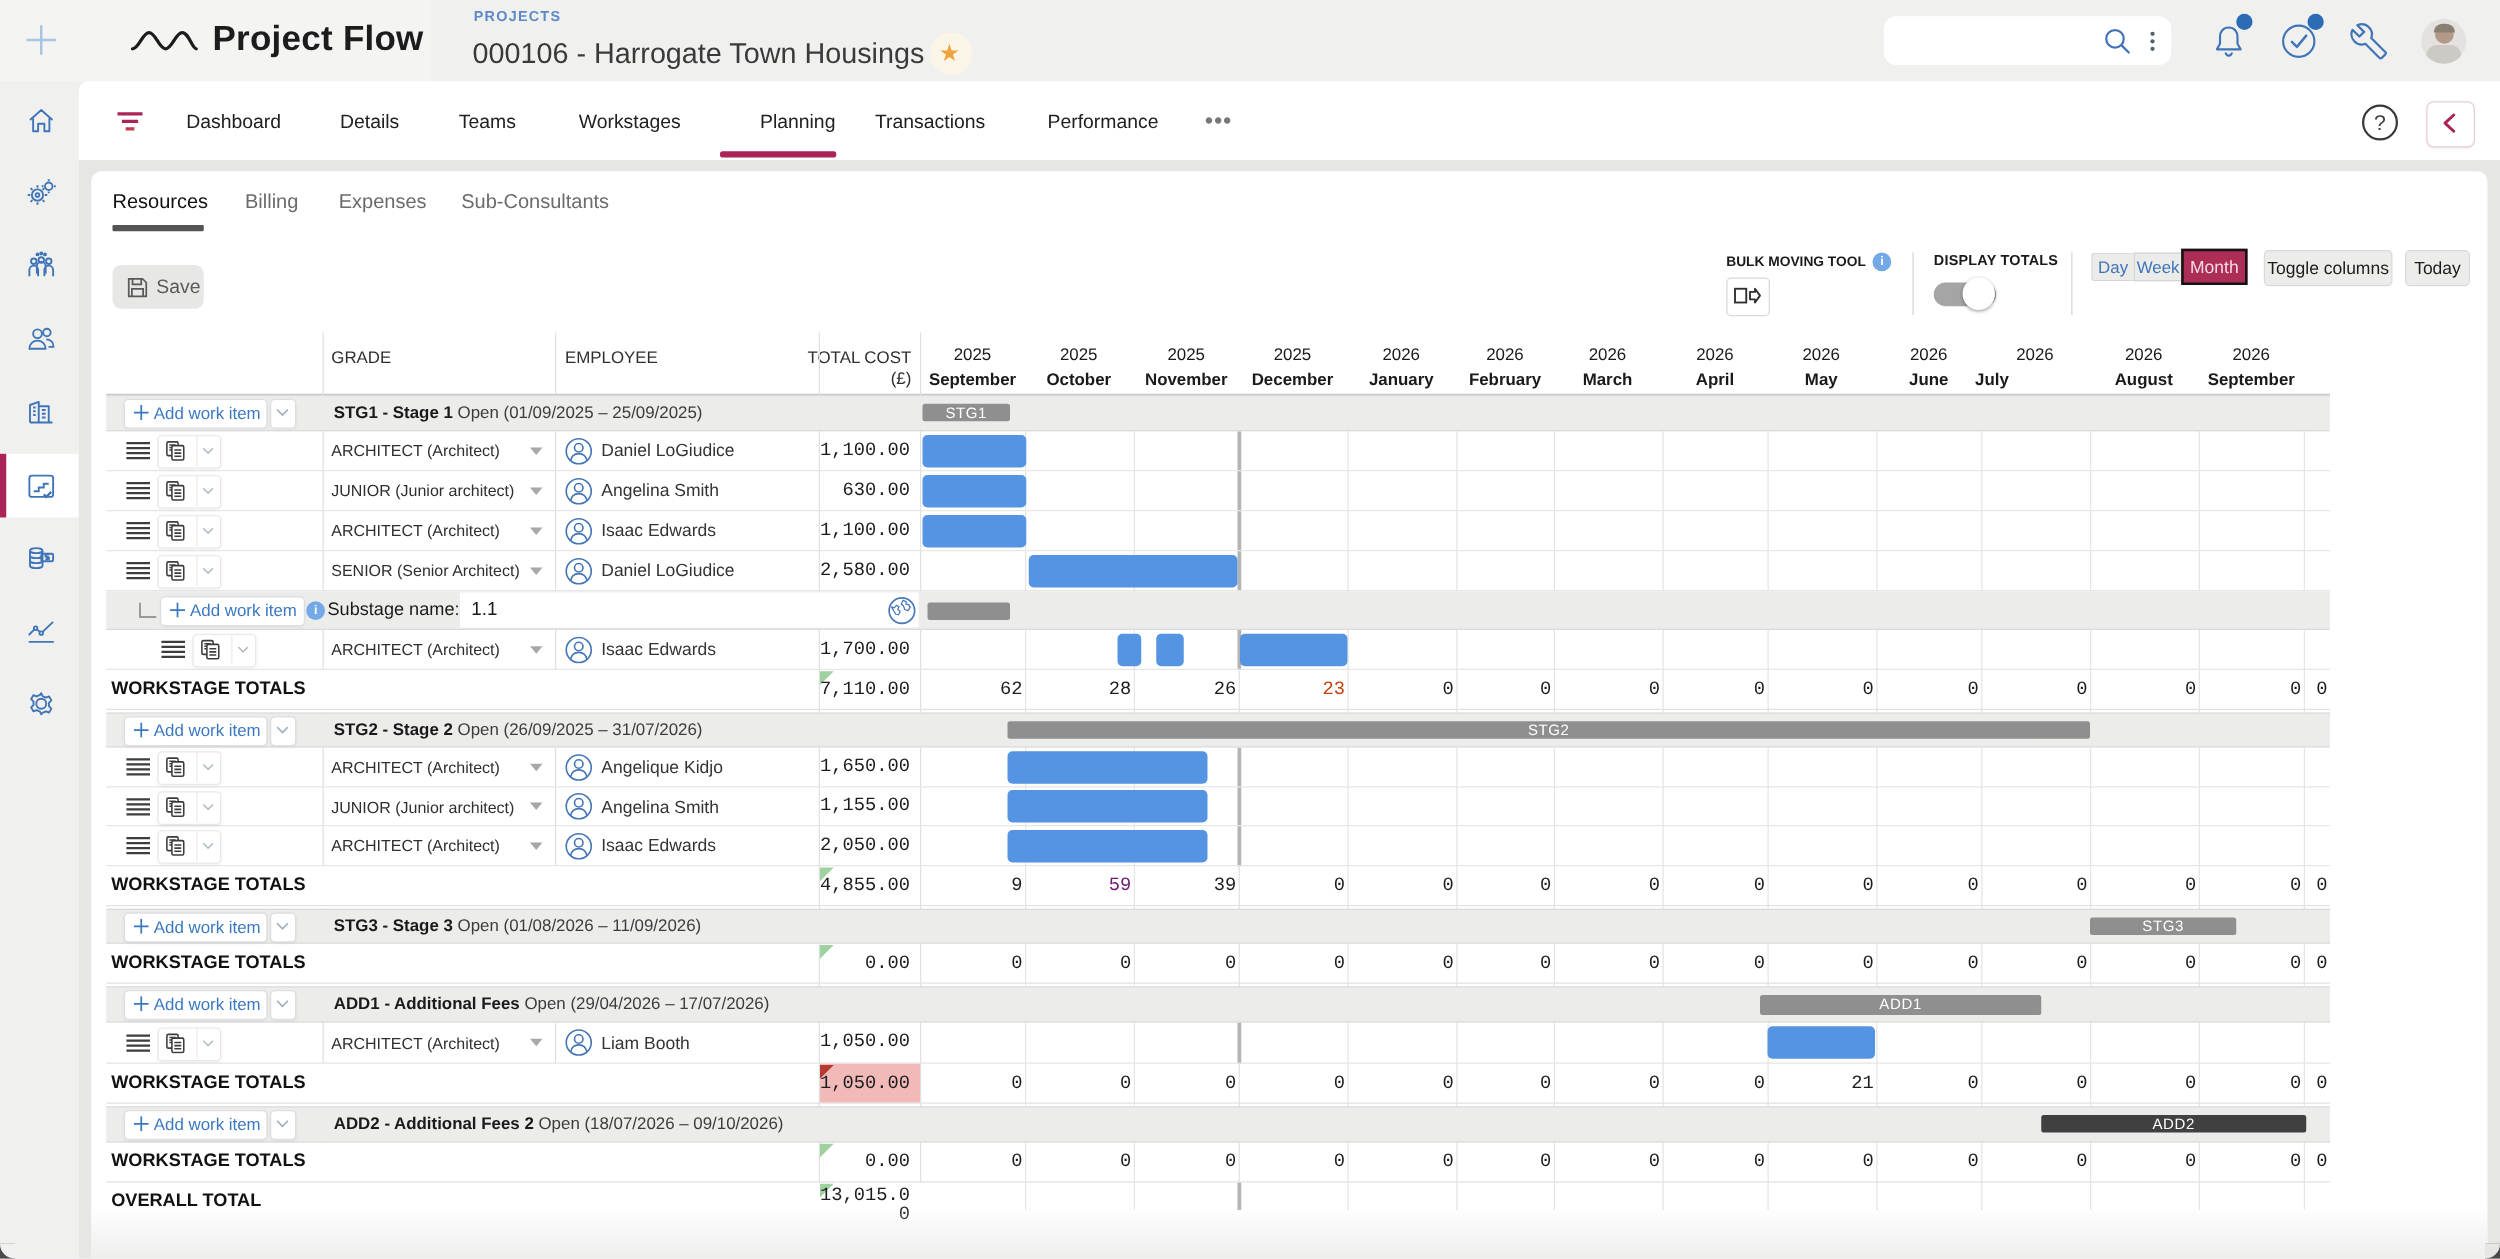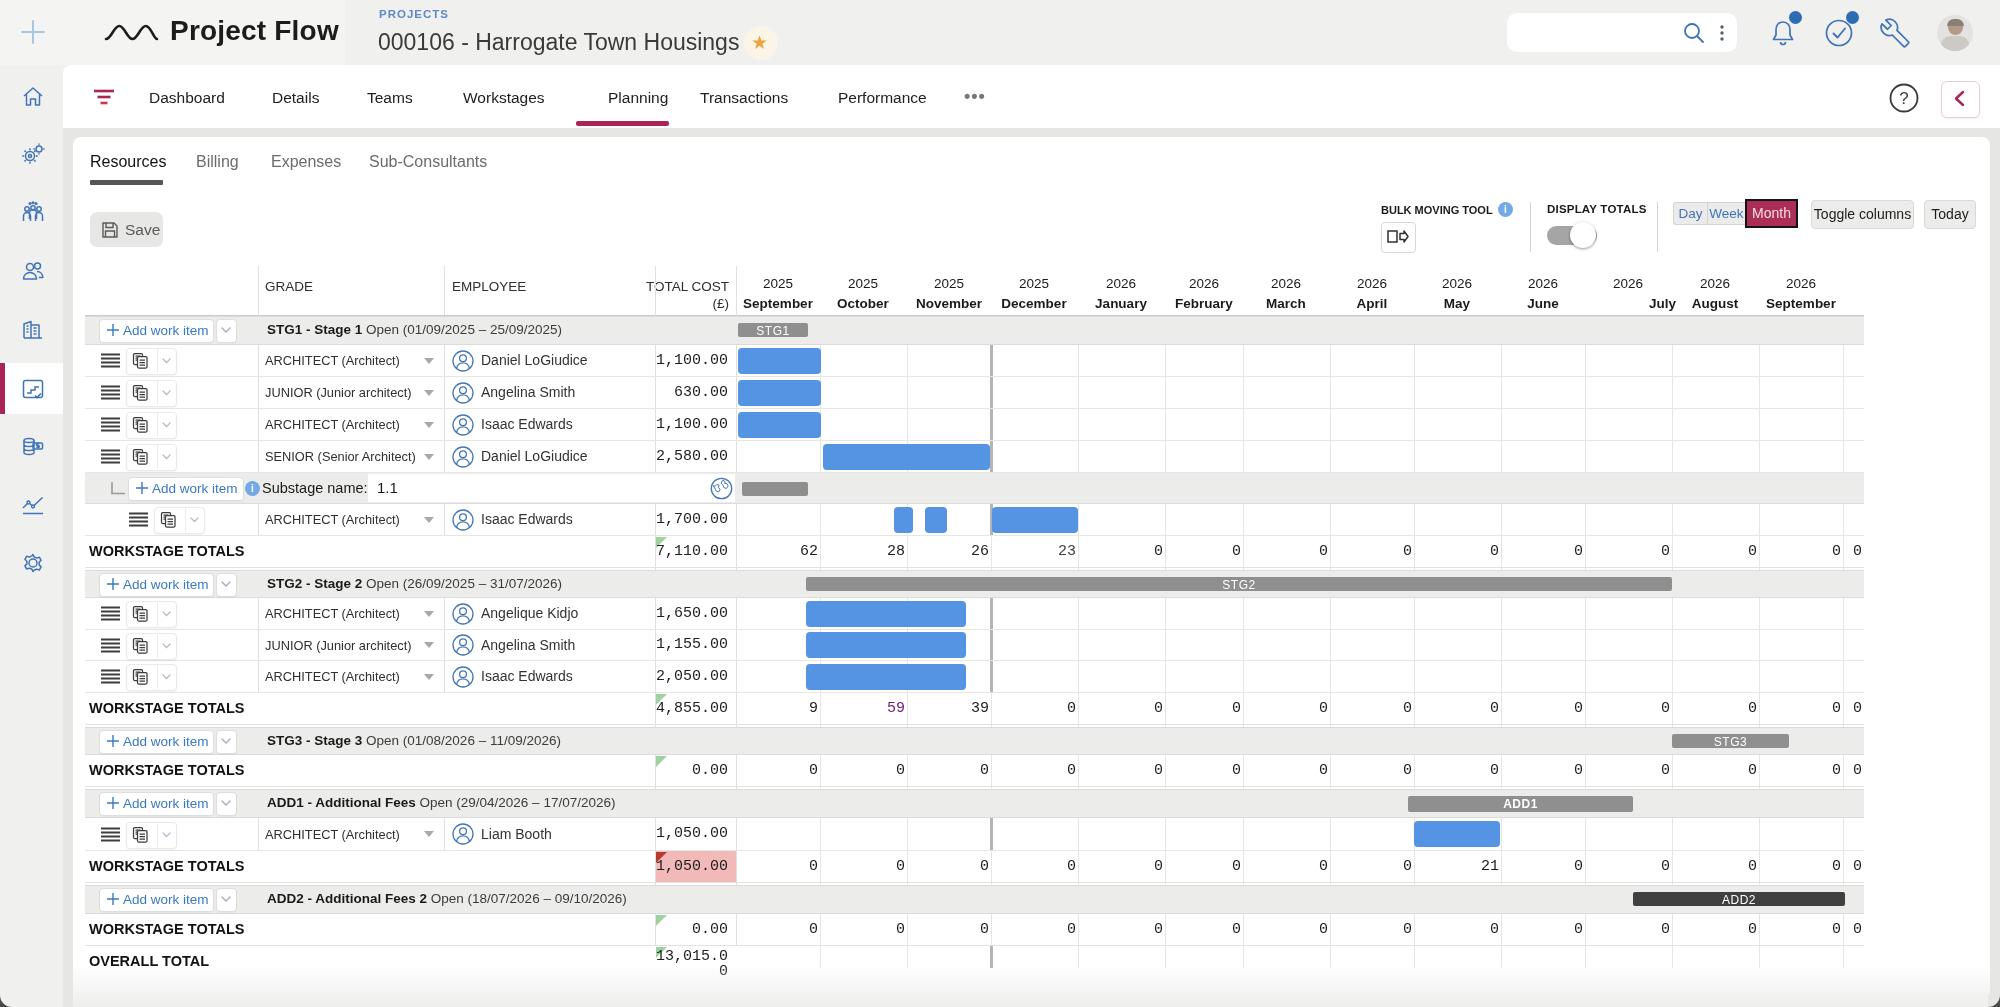--- a/index.html
+++ b/index.html
@@ -173,21 +173,21 @@
 <div class="" style="left:1156px;top:296px;width:96px;text-align:center;font-size:13.5px;color:#1a1a1a;font-weight:700;">February</div>
 <div class="" style="left:1238px;top:276px;width:96px;text-align:center;font-size:13.5px;color:#1a1a1a;">2026</div>
 <div class="" style="left:1238px;top:296px;width:96px;text-align:center;font-size:13.5px;color:#1a1a1a;font-weight:700;">March</div>
 <div class="" style="left:1324px;top:276px;width:96px;text-align:center;font-size:13.5px;color:#1a1a1a;">2026</div>
 <div class="" style="left:1324px;top:296px;width:96px;text-align:center;font-size:13.5px;color:#1a1a1a;font-weight:700;">April</div>
 <div class="" style="left:1409px;top:276px;width:96px;text-align:center;font-size:13.5px;color:#1a1a1a;">2026</div>
 <div class="" style="left:1409px;top:296px;width:96px;text-align:center;font-size:13.5px;color:#1a1a1a;font-weight:700;">May</div>
 <div class="" style="left:1495px;top:276px;width:96px;text-align:center;font-size:13.5px;color:#1a1a1a;">2026</div>
 <div class="" style="left:1495px;top:296px;width:96px;text-align:center;font-size:13.5px;color:#1a1a1a;font-weight:700;">June</div>
 <div class="" style="left:1580px;top:276px;width:96px;text-align:center;font-size:13.5px;color:#1a1a1a;">2026</div>
-<div class="" style="left:1580px;top:296px;width:96px;text-align:right;font-size:13.5px;color:#1a1a1a;font-weight:700;">July</div>
+<div class="" style="left:1580px;top:296px;width:96px;text-align:left;font-size:13.5px;color:#1a1a1a;font-weight:700;">July</div>
 <div class="" style="left:1667px;top:276px;width:96px;text-align:center;font-size:13.5px;color:#1a1a1a;">2026</div>
 <div class="" style="left:1667px;top:296px;width:96px;text-align:center;font-size:13.5px;color:#1a1a1a;font-weight:700;">August</div>
 <div class="" style="left:1753px;top:276px;width:96px;text-align:center;font-size:13.5px;color:#1a1a1a;">2026</div>
 <div class="" style="left:1753px;top:296px;width:96px;text-align:center;font-size:13.5px;color:#1a1a1a;font-weight:700;">September</div>
 <div class="" style="left:85px;top:315px;width:1779px;height:1px;background:#c9c9c9;"></div>
 <div class="" style="left:655px;top:266px;width:1px;height:680px;background:#e0e0e0;"></div>
 <div class="" style="left:736px;top:266px;width:1px;height:680px;background:#e0e0e0;"></div>
 <div class="" style="left:258px;top:266px;width:1px;height:207px;background:#e0e0e0;"></div>
 <div class="" style="left:258px;top:504px;width:1px;height:32px;background:#e0e0e0;"></div>
 <div class="" style="left:258px;top:570px;width:1px;height:123px;background:#e0e0e0;"></div>
@@ -387,21 +387,21 @@
 <div class="" style="left:894px;top:507px;width:19px;height:26px;background:#5494e2;border-radius:4px;"></div>
 <div class="" style="left:925px;top:507px;width:22px;height:26px;background:#5494e2;border-radius:4px;"></div>
 <div class="" style="left:992px;top:507px;width:86px;height:26px;background:#5494e2;border-radius:4px;"></div>
 <div class="" style="left:85px;top:536px;width:1779px;height:32px;border-bottom:1px solid #e2e2e2;box-sizing:border-box;"></div>
 <div class="" style="left:89px;top:543px;font-size:14.5px;font-weight:700;color:#111;line-height:17px;">WORKSTAGE TOTALS</div>
 <div class="" style="left:656px;top:537px;width:0px;height:0px;border-top:11px solid #9fd2a0;border-right:11px solid transparent;"></div>
 <div class="" style="left:616px;top:544px;width:112px;text-align:right;font-family:'Liberation Mono',monospace;font-size:15px;color:#1d1d1d;line-height:16px;">7,110.00</div>
 <div class="" style="left:732px;top:544px;width:86px;text-align:right;font-family:'Liberation Mono',monospace;font-size:15px;color:#1d1d1d;line-height:16px;">62</div>
 <div class="" style="left:819px;top:544px;width:86px;text-align:right;font-family:'Liberation Mono',monospace;font-size:15px;color:#1d1d1d;line-height:16px;">28</div>
 <div class="" style="left:903px;top:544px;width:86px;text-align:right;font-family:'Liberation Mono',monospace;font-size:15px;color:#1d1d1d;line-height:16px;">26</div>
-<div class="" style="left:990px;top:544px;width:86px;text-align:right;font-family:'Liberation Mono',monospace;font-size:15px;color:#404040;line-height:16px;">23</div>
+<div class="" style="left:990px;top:544px;width:86px;text-align:right;font-family:'Liberation Mono',monospace;font-size:15px;color:#c2410c;line-height:16px;">23</div>
 <div class="" style="left:1077px;top:544px;width:86px;text-align:right;font-family:'Liberation Mono',monospace;font-size:15px;color:#1d1d1d;line-height:16px;">0</div>
 <div class="" style="left:1155px;top:544px;width:86px;text-align:right;font-family:'Liberation Mono',monospace;font-size:15px;color:#1d1d1d;line-height:16px;">0</div>
 <div class="" style="left:1242px;top:544px;width:86px;text-align:right;font-family:'Liberation Mono',monospace;font-size:15px;color:#1d1d1d;line-height:16px;">0</div>
 <div class="" style="left:1326px;top:544px;width:86px;text-align:right;font-family:'Liberation Mono',monospace;font-size:15px;color:#1d1d1d;line-height:16px;">0</div>
 <div class="" style="left:1413px;top:544px;width:86px;text-align:right;font-family:'Liberation Mono',monospace;font-size:15px;color:#1d1d1d;line-height:16px;">0</div>
 <div class="" style="left:1497px;top:544px;width:86px;text-align:right;font-family:'Liberation Mono',monospace;font-size:15px;color:#1d1d1d;line-height:16px;">0</div>
 <div class="" style="left:1584px;top:544px;width:86px;text-align:right;font-family:'Liberation Mono',monospace;font-size:15px;color:#1d1d1d;line-height:16px;">0</div>
 <div class="" style="left:1671px;top:544px;width:86px;text-align:right;font-family:'Liberation Mono',monospace;font-size:15px;color:#1d1d1d;line-height:16px;">0</div>
 <div class="" style="left:1755px;top:544px;width:86px;text-align:right;font-family:'Liberation Mono',monospace;font-size:15px;color:#1d1d1d;line-height:16px;">0</div>
 <div class="" style="left:1776px;top:544px;width:86px;text-align:right;font-family:'Liberation Mono',monospace;font-size:15px;color:#1d1d1d;line-height:16px;">0</div>
@@ -544,21 +544,21 @@
 <div class="" style="left:99px;top:792px;width:113px;height:22px;background:#fff;border:1px solid #dedede;border-radius:4px;box-shadow:0 1px 2px rgba(0,0,0,0.04);"></div>
 <svg style="position:absolute;left:107px;top:797px" width="12" height="12" viewBox="0 0 12 12">
     <path d="M6 0v12M0 6h12" stroke="#3b78c2" stroke-width="1.4"></path>
   </svg>
 <div class="" style="left:123px;top:796px;font-size:13.5px;color:#3b78c2;white-space:nowrap;">Add work item</div>
 <div class="" style="left:216px;top:792px;width:19px;height:22px;background:#fff;border:1px solid #dedede;border-radius:4px;box-shadow:0 1px 2px rgba(0,0,0,0.04);"></div>
 <svg style="position:absolute;left:221px;top:800px" width="10" height="7" viewBox="0 0 10 7">
     <path d="M1 1 L5 5 L9 1" stroke="#9fb0bf" stroke-width="1.4" fill="none" stroke-linecap="round"></path>
   </svg>
 <div class="" style="left:267px;top:794px;font-size:13.5px;color:#1a1a1a;white-space:nowrap;line-height:18px;"><b>ADD1 - Additional Fees</b> <span style="color:#3c3c3c">Open (29/04/2026 – 17/07/2026)</span></div>
-<div class="" style="left:1408px;top:796px;width:225px;height:16px;background:#8f8f8f;border-radius:2px;text-align:center;line-height:14px;font-weight:bold;"><span style="color:#fff;font-size:12px;letter-spacing:0.5px;">ADD1</span></div>
+<div class="" style="left:1408px;top:796px;width:225px;height:16px;background:#8f8f8f;border-radius:2px;text-align:center;line-height:14px;"><span style="color:#fff;font-size:12px;letter-spacing:0.5px;">ADD1</span></div>
 <div class="" style="left:85px;top:818px;width:1779px;height:33px;border-bottom:1px solid #e6e6e6;box-sizing:border-box;"></div>
 <svg style="position:absolute;left:101px;top:827px" width="19" height="15" viewBox="0 0 19 15">
     <path d="M0 1.5h19M0 5.5h19M0 9.5h19M0 13.5h19" stroke="#3d3d3d" stroke-width="1.9"></path>
   </svg>
 <div class="" style="left:126px;top:822px;width:49px;height:25px;background:#fff;border:1px solid #e9e9e9;border-radius:4px;box-shadow:0 1px 2px rgba(0,0,0,0.05);"></div>
 <svg style="position:absolute;left:132px;top:826px" width="17" height="17" viewBox="0 0 17 17" fill="none" stroke="#3c3c3c" stroke-width="1.25">
     <rect x="1.5" y="1.5" width="9" height="11" rx="1.2"></rect>
     <path d="M3.5 4h5M3.5 6h5M3.5 8h3"></path>
     <rect x="5.5" y="4.5" width="9.5" height="11.5" rx="1.2" fill="#fff"></rect>
     <path d="M7.5 8h5.5M7.5 10.5h5.5M7.5 13h5.5"></path>

